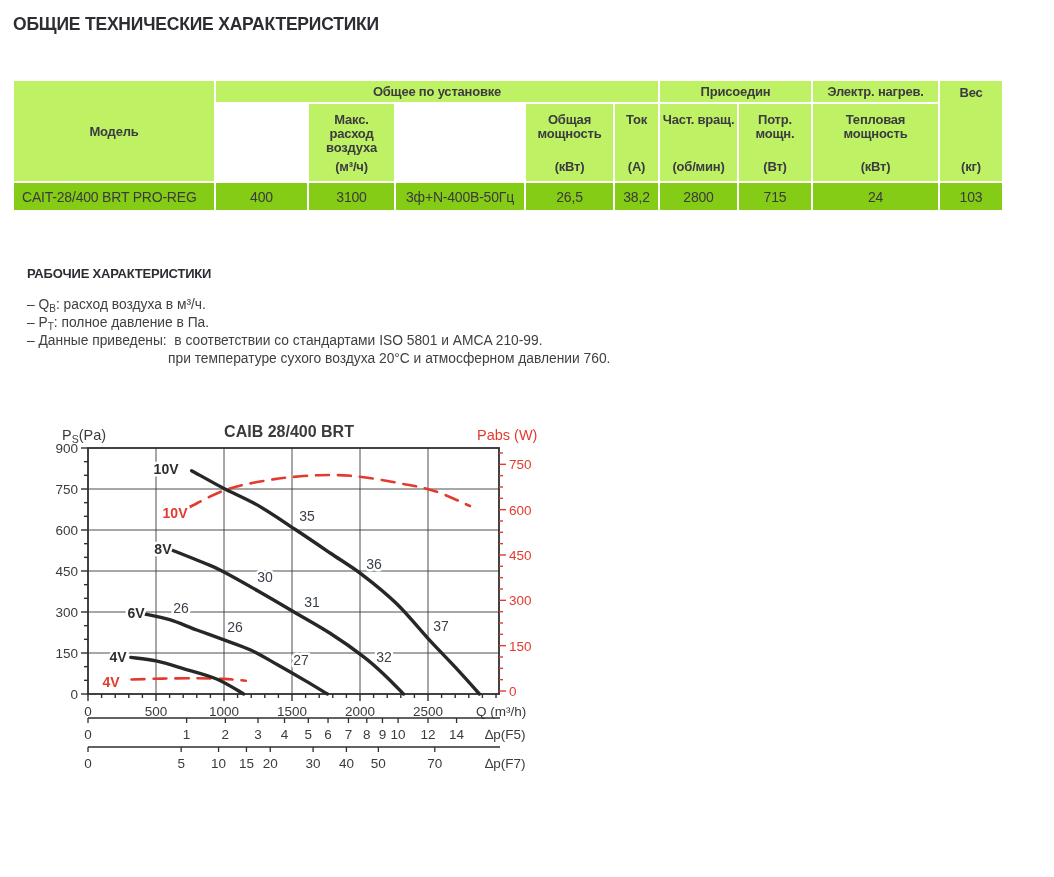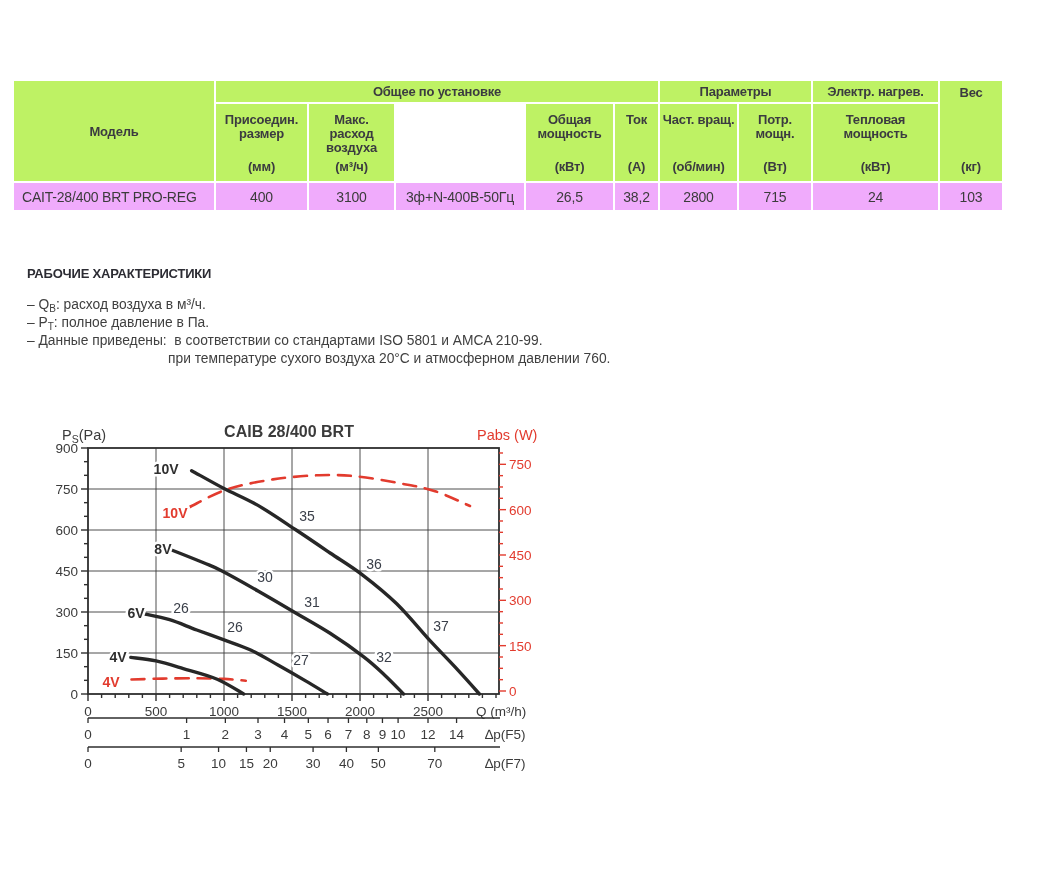--- a/index.html
+++ b/index.html
@@ -14,54 +14,51 @@
   .tblwrap{position:absolute;left:14px;top:81px;width:988px;}
   .tbl{display:grid;grid-template-columns:200px 91px 85px 128px 87px 43px 77px 72px 125px 62px;
        grid-template-rows:21px 77px 27px;gap:2px;background:#fff;}
   .cell{background:#bef264;color:#3b3b40;display:flex;align-items:center;justify-content:center;
         font-size:13px;font-weight:bold;text-align:center;letter-spacing:-0.2px;}
   .group{grid-row:1;}
   .rowspan{grid-row:1 / span 2;}
   .hdr{grid-row:2;flex-direction:column;justify-content:space-between;padding:9px 2px 7px 2px;box-sizing:border-box;line-height:14px;}
   .hdr .unit{font-weight:bold;}
   .vescell{flex-direction:column;justify-content:space-between;padding:4px 2px 7px 2px;box-sizing:border-box;}
-  .data{grid-row:3;background:#f0abfc;font-weight:normal;font-size:14px;color:#3b3b3b;}
+  .data{grid-row:3;background:#84cc16;font-weight:normal;font-size:14px;color:#3b3b3b;}
   .data.model{justify-content:flex-start;padding-left:8px;text-align:left;}
 
   
   .notes{position:absolute;left:27px;top:296px;font-size:13.8px;line-height:17.9px;color:#404040;}
   .note{white-space:pre-wrap;}
   .note sub{font-size:10px;vertical-align:-3px;line-height:0;}
   .note.indent{padding-left:141px;}
 
   
   #chart{position:absolute;left:0;top:415px;width:1054px;height:370px;}
   svg text{font-family:"Liberation Sans",sans-serif;}
 </style>
 </head>
 <body>
 
 <div id="page">
 
+  <div class="h1">ОБЩИЕ ТЕХНИЧЕСКИЕ ХАРАКТЕРИСТИКИ</div>
 
   <div class="tblwrap">
     <div class="tbl">
       <div class="cell rowspan" style="grid-column:1">Модель</div>
       <div class="cell group" style="grid-column:2 / span 5">Общее по установке</div>
-      <div class="cell group" style="grid-column:7 / span 2">Параметры</div>
+      <div class="cell group" style="grid-column:7 / span 2">Присоедин</div>
       <div class="cell group" style="grid-column:9">Электр. нагрев.</div>
       <div class="cell rowspan vescell" style="grid-column:10">
         <span>Вес</span>
         <span class="unit">(кг)</span>
       </div>
 
-      <div class="cell hdr" style="grid-column:2">
-        <span>Присоедин. размер</span>
-          <span class="unit">(мм)</span>
-      </div>
       <div class="cell hdr" style="grid-column:3">
         <span>Макс. расход воздуха</span>
           <span class="unit">(м³/ч)</span>
       </div>
       <div class="cell hdr" style="grid-column:5">
         <span>Общая мощность</span>
           <span class="unit">(кВт)</span>
       </div>
       <div class="cell hdr" style="grid-column:6">
         <span>Ток</span>

